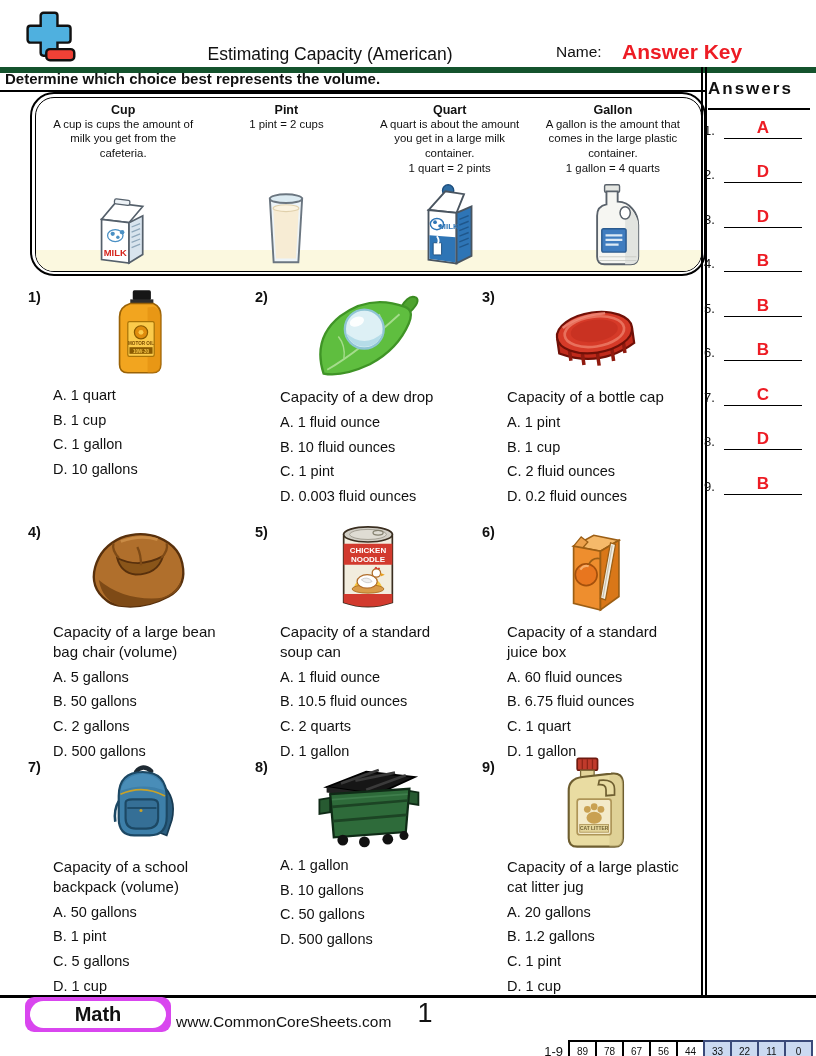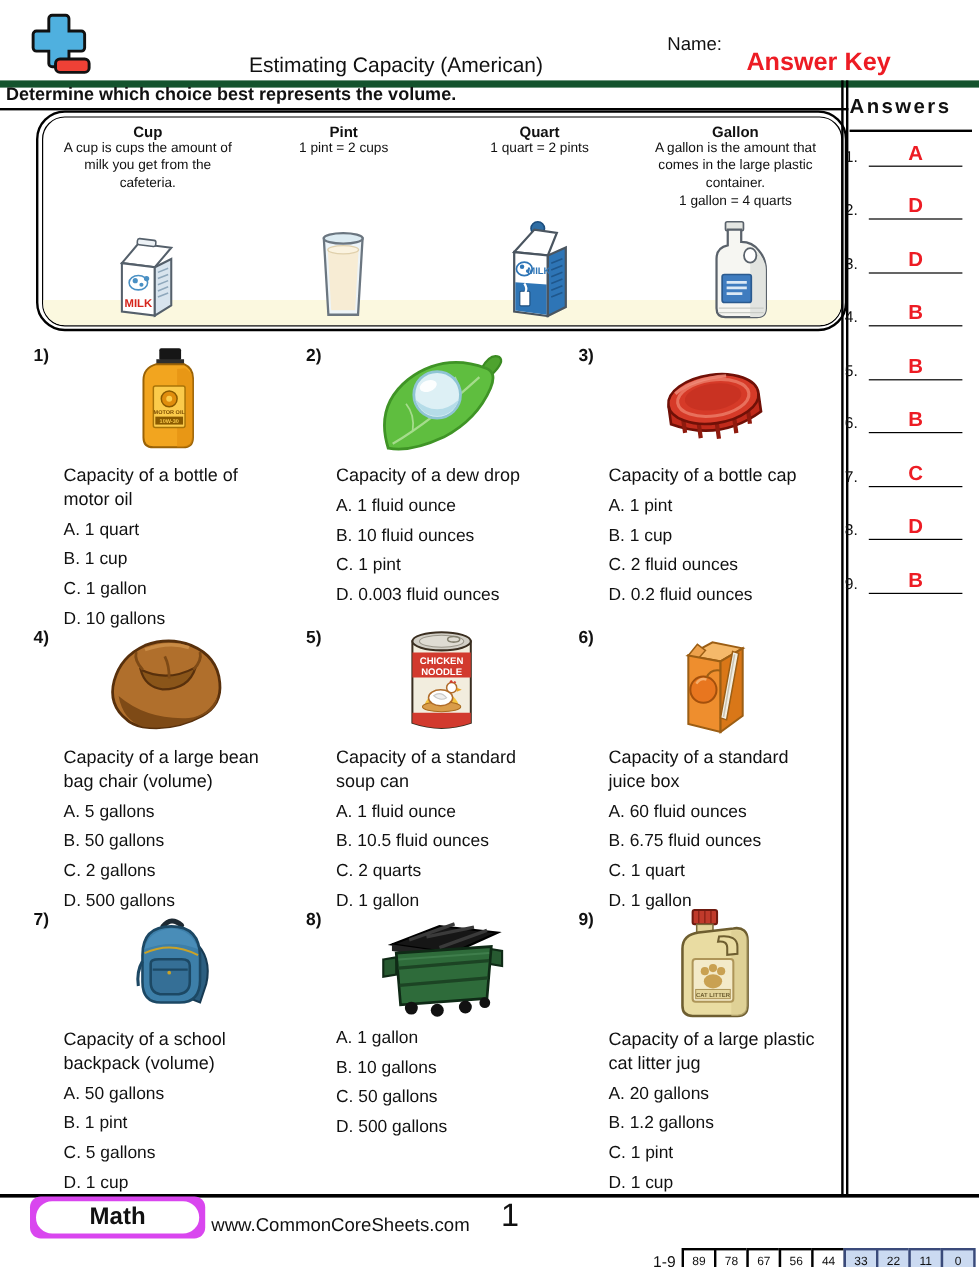--- a/index.html
+++ b/index.html
@@ -4,21 +4,21 @@
 <style>
   html,body{margin:0;padding:0;}
   body{
     width:816px;height:1056px;position:relative;background:#ffffff;
     font-family:"Liberation Sans",sans-serif;color:#111;overflow:hidden;
   }
   
   .header{position:absolute;top:0;left:0;width:816px;height:67px;border-bottom:6px solid #14532d;}
   .logo{position:absolute;left:22px;top:8px;}
   .page-title{position:absolute;left:150px;top:44px;width:360px;text-align:center;font-size:17.5px;}
-  .name-label{position:absolute;left:556px;top:29px;font-size:15.5px;}
+  .name-label{position:absolute;left:556px;top:43px;font-size:15.5px;}
   .name-value{position:absolute;left:622px;top:40px;font-size:21px;font-weight:bold;color:var(--accent-red,#ED1C24);}
   .instruction-row{position:absolute;left:0;top:70px;width:702px;height:20px;border-bottom:2px solid #000;
     font-size:15px;font-weight:bold;padding-left:5px;}
   
   .v-sep-a{position:absolute;left:701px;top:67px;width:2px;height:928px;background:#000;}
   .v-sep-b{position:absolute;left:705px;top:67px;width:2px;height:928px;background:#000;}
   .answers-title{position:absolute;left:708px;top:79px;width:102px;font-size:17px;font-weight:bold;
     letter-spacing:2px;border-bottom:2.5px solid #000;padding-bottom:9px;}
   .answers-list{position:absolute;left:704px;top:94px;width:106px;}
   .ans-item{height:44.5px;display:flex;align-items:flex-end;}
@@ -145,20 +145,21 @@
           <svg width="48" height="76" viewBox="0 0 50 80">
             <path d="M8,7 L42,7 L38,74 L12,74 Z" fill="#EDF4F8" stroke="#6B7680" stroke-width="2"></path>
             <path d="M11.5,17 L38.5,17 L35.5,70 L14.5,70 Z" fill="#F7ECD4"></path>
             <ellipse cx="25" cy="17" rx="13.5" ry="3.6" fill="#FBF3E0" stroke="#E0D0AC" stroke-width="1.2"></ellipse>
             <ellipse cx="25" cy="7" rx="17" ry="4.6" fill="#DCEBF2" stroke="#6B7680" stroke-width="2"></ellipse>
           </svg>
         </div>
       </div>
       <div class="ref-col">
         <div class="ref-title">Quart</div>
+        <div class="ref-desc">A quart is about the amount you get in a large milk container.</div>
         <div class="ref-eq">1 quart = 2 pints</div>
         <div class="ref-img">
           <svg width="58" height="86" viewBox="0 0 62 92">
             <circle cx="29" cy="9" r="6" fill="#2E6DA4" stroke="#1C4E7E" stroke-width="1.5"></circle>
             <polygon points="8,30 26,10 46,13 38,33" fill="#FFFFFF" stroke="#4A5560" stroke-width="2"></polygon>
             <polygon points="8,30 38,33 38,87 8,83" fill="#FFFFFF" stroke="#4A5560" stroke-width="2"></polygon>
             <polygon points="9,57 37,59 37,86 9,82" fill="#2E75B6"></polygon>
             <polygon points="38,33 54,26 54,79 38,87" fill="#2E75B6" stroke="#4A5560" stroke-width="2"></polygon>
             <path d="M41,40 L51,36 M41,46 L51,42 M41,52 L51,48 M41,58 L51,54 M41,64 L51,60 M41,70 L51,66" stroke="#1F578C" stroke-width="1.5"></path>
             <ellipse cx="17" cy="45" rx="7" ry="6" fill="#FFFFFF" stroke="#2E75B6" stroke-width="1.5"></ellipse>
@@ -201,21 +202,20 @@
         <path d="M27,18 L55,18 Q64,22 64,32 L64,92 Q64,102 54,102 L24,102 Q14,102 14,92 L14,34 Q14,22 27,18 Z" fill="#F2A51F" stroke="#9A6206" stroke-width="2"></path>
         <path d="M56,22 Q64,26 64,34 L64,92 Q64,102 54,102 L48,102 L48,23 Z" fill="#E08D0D" opacity="0.55"></path>
         <rect x="24" y="40" width="32" height="42" rx="2" fill="#FBCB4B" stroke="#A87408" stroke-width="1.5"></rect>
         <circle cx="40" cy="53" r="8" fill="#E08D0D" stroke="#8A5A00" stroke-width="1.5"></circle>
         <circle cx="40" cy="53" r="3" fill="#FBCB4B"></circle>
         <text x="40" y="68" text-anchor="middle" font-size="5.6" font-weight="bold" fill="#7A4A00">MOTOR OIL</text>
         <rect x="26" y="71" width="28" height="8" fill="#8A5A00"></rect>
         <text x="40" y="77.5" text-anchor="middle" font-size="5.6" font-weight="bold" fill="#FBCB4B">10W-30</text>
       </svg>
     </div>
-    <div class="q-prompt">Capacity of a bottle of motor oil</div>
     <div class="q-opts">
       <div class="q-opt">A. 1 quart</div>
       <div class="q-opt">B. 1 cup</div>
       <div class="q-opt">C. 1 gallon</div>
       <div class="q-opt">D. 10 gallons</div>
     </div>
   </div>
 
   <div class="question">
     <div class="q-num">2)</div>

